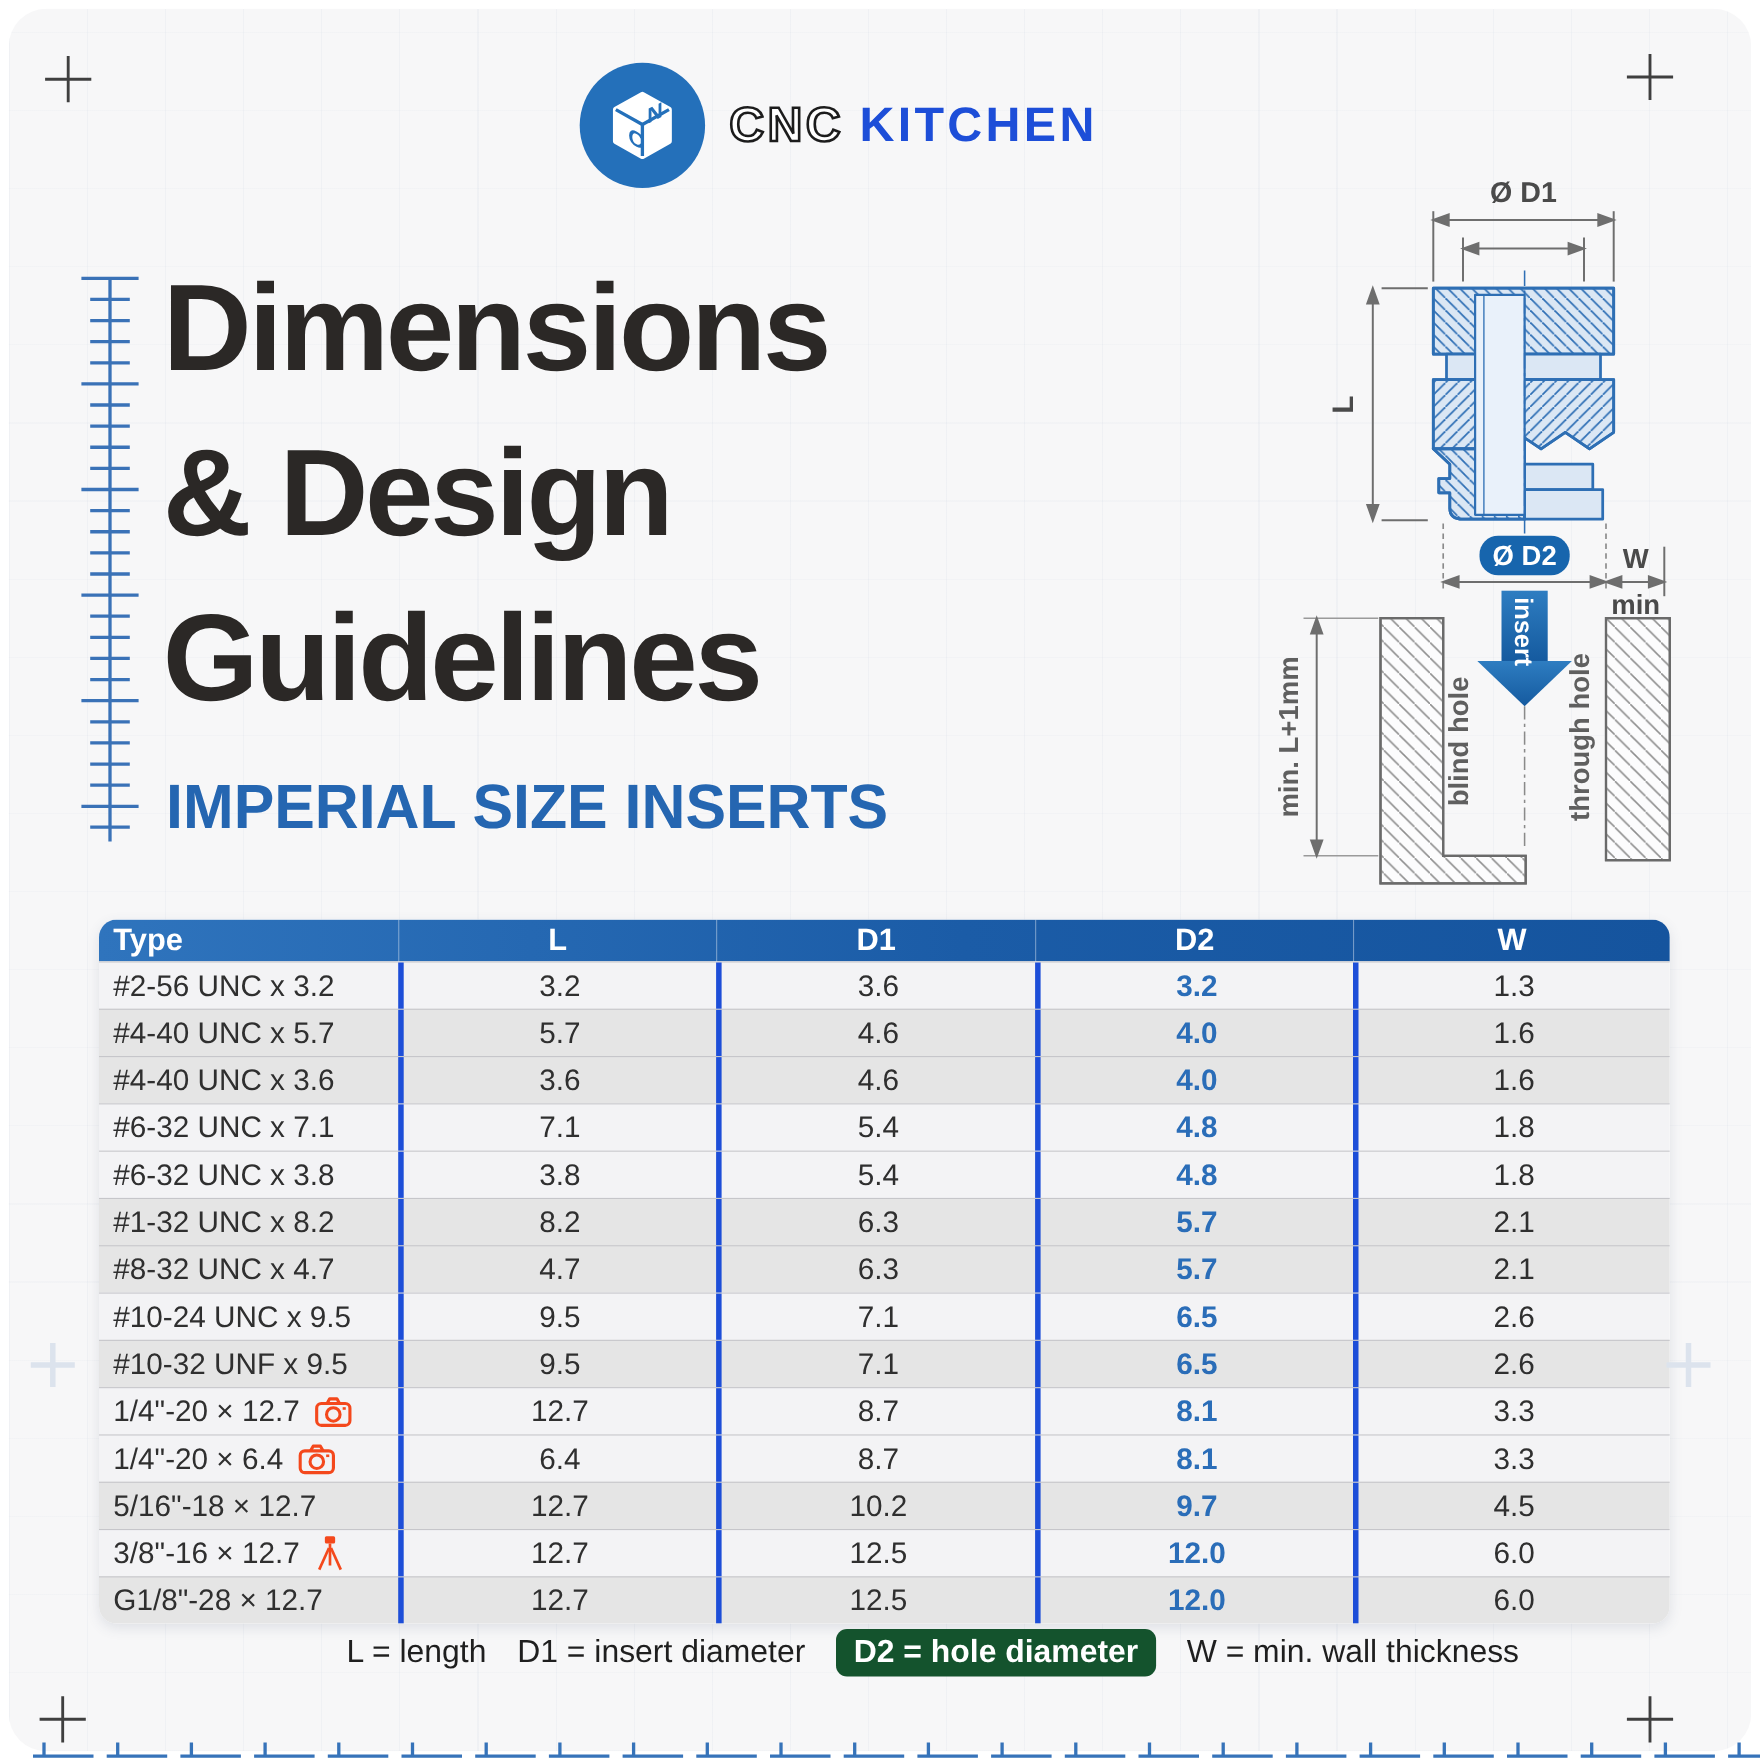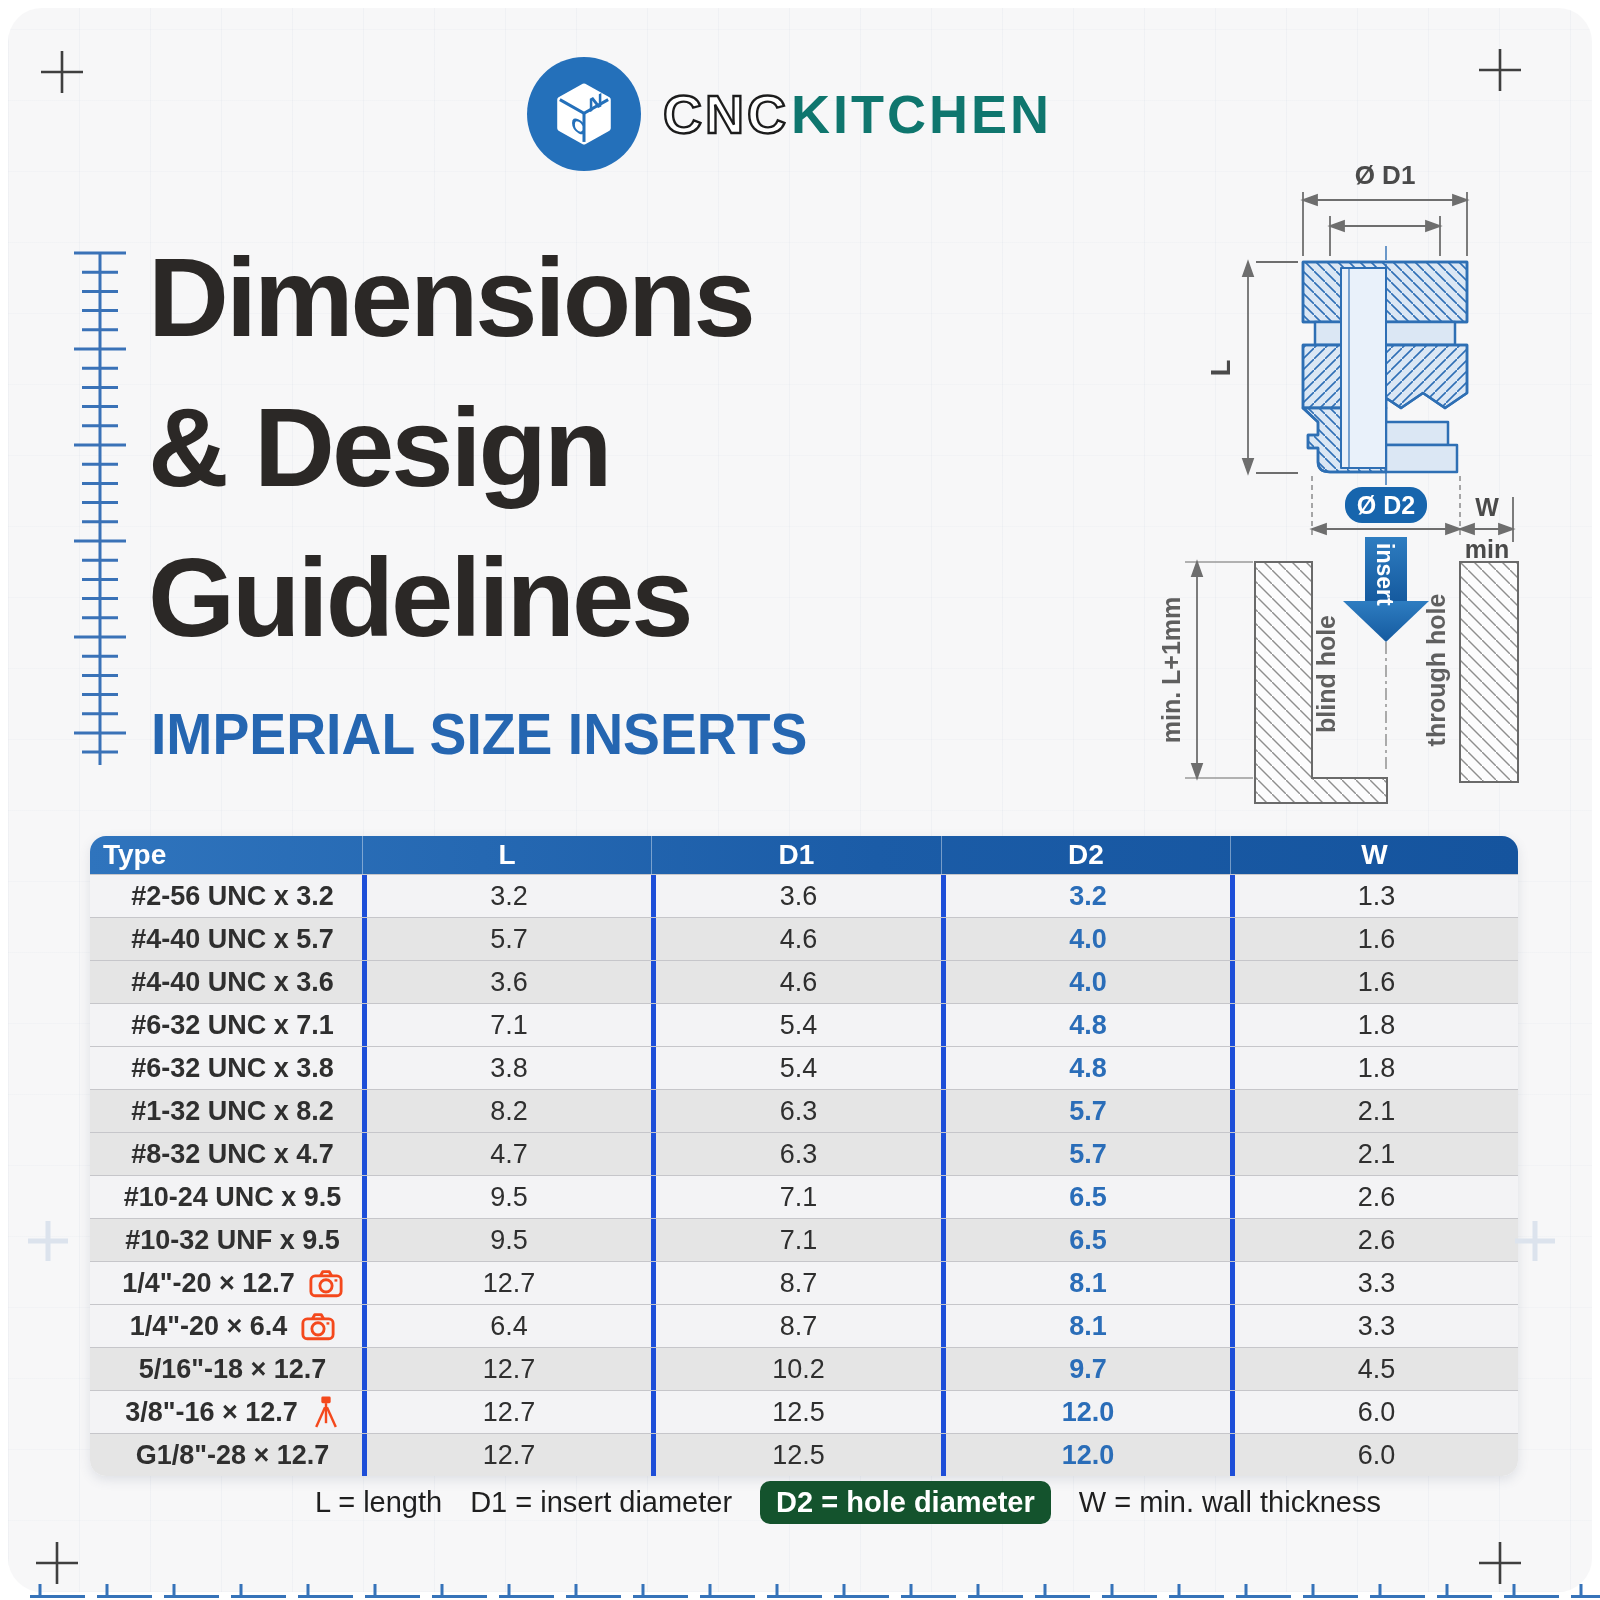--- a/index.html
+++ b/index.html
@@ -13,23 +13,23 @@
     background:#f7f7f8;border-radius:34px;
     background-image:
       repeating-linear-gradient(90deg, rgba(140,160,190,0.07) 0 1px, transparent 1px 71px),
       repeating-linear-gradient(0deg, rgba(140,160,190,0.045) 0 1px, transparent 1px 71px);
   }
   .deco{position:absolute;left:0;top:0;z-index:6;pointer-events:none;}
 
   
   .logo-row{position:absolute;left:527px;top:57px;height:114px;display:flex;align-items:center;z-index:2;}
   .logo-circle{width:114px;height:114px;border-radius:50%;background:#2470ba;display:flex;align-items:center;justify-content:center;}
-  .wordmark{margin-left:22px;font-size:54px;font-weight:700;letter-spacing:3px;display:flex;align-items:center;}
+  .wordmark{margin-left:22px;font-size:44px;font-weight:700;letter-spacing:3px;display:flex;align-items:center;}
   .wm-cnc{color:#ffffff;-webkit-text-stroke:2.4px #1c1c1c;}
-  .wm-kitchen{color:#0f766e;margin-left:2px;}
+  .wm-kitchen{color:#1d4ed8;margin-left:14px;}
 
   
   .title{position:absolute;left:148px;top:223px;z-index:2;color:#2b2826;font-weight:700;
          font-size:112px;line-height:150px;letter-spacing:-3px;}
   .subtitle{position:absolute;left:151px;top:701px;z-index:2;color:#2566b1;font-weight:700;
          font-size:57px;letter-spacing:0px;transform:scaleX(0.97);transform-origin:left;}
 
   .left-ruler{position:absolute;left:70px;top:245px;z-index:1;}
   .diagram{position:absolute;left:1160px;top:150px;z-index:2;}
 
@@ -40,21 +40,21 @@
     box-shadow:0 4px 12px rgba(60,80,110,0.13);
   }
   .t-grid{display:grid;grid-template-columns:272px 289px 290px 289px 288px;}
   .t-head{background:linear-gradient(90deg,#2f74bd 0%,#1b5ca7 55%,#15549e 100%);height:38px;}
   .t-head .cell{color:#ffffff;font-weight:700;font-size:28px;display:flex;align-items:center;justify-content:center;}
   .t-head .cell.first{justify-content:flex-start;padding-left:13px;}
   .t-head .cell + .cell{border-left:1px solid rgba(255,255,255,0.4);}
   .t-row{height:42px;background:#e5e5e5;border-top:1px solid #c6c6ca;}
   .t-row.shaded{background:#f3f3f5;}
   .t-row .cell{font-size:27px;color:#2f2f2f;display:flex;align-items:center;justify-content:center;}
-  .t-row .cell.first{justify-content:center;padding-left:13px;font-weight:bold;}
+  .t-row .cell.first{justify-content:flex-start;padding-left:13px;}
   .t-row .cell + .cell{border-left:5px solid #1d4ed8;}
   .t-row .cell.d2{color:#2a6db8;font-weight:700;}
   .row-icon{margin-left:14px;display:inline-flex;align-items:center;}
 
   
   .legend{position:absolute;left:0;top:1478px;width:1600px;height:48px;z-index:2;
           display:flex;align-items:center;justify-content:center;gap:28px;
           font-size:29px;color:#1f1f1f;margin-left:48px;}
   .legend .pill{background:#14532d;color:#ffffff;font-weight:700;border-radius:10px;padding:5px 16px;}
 

